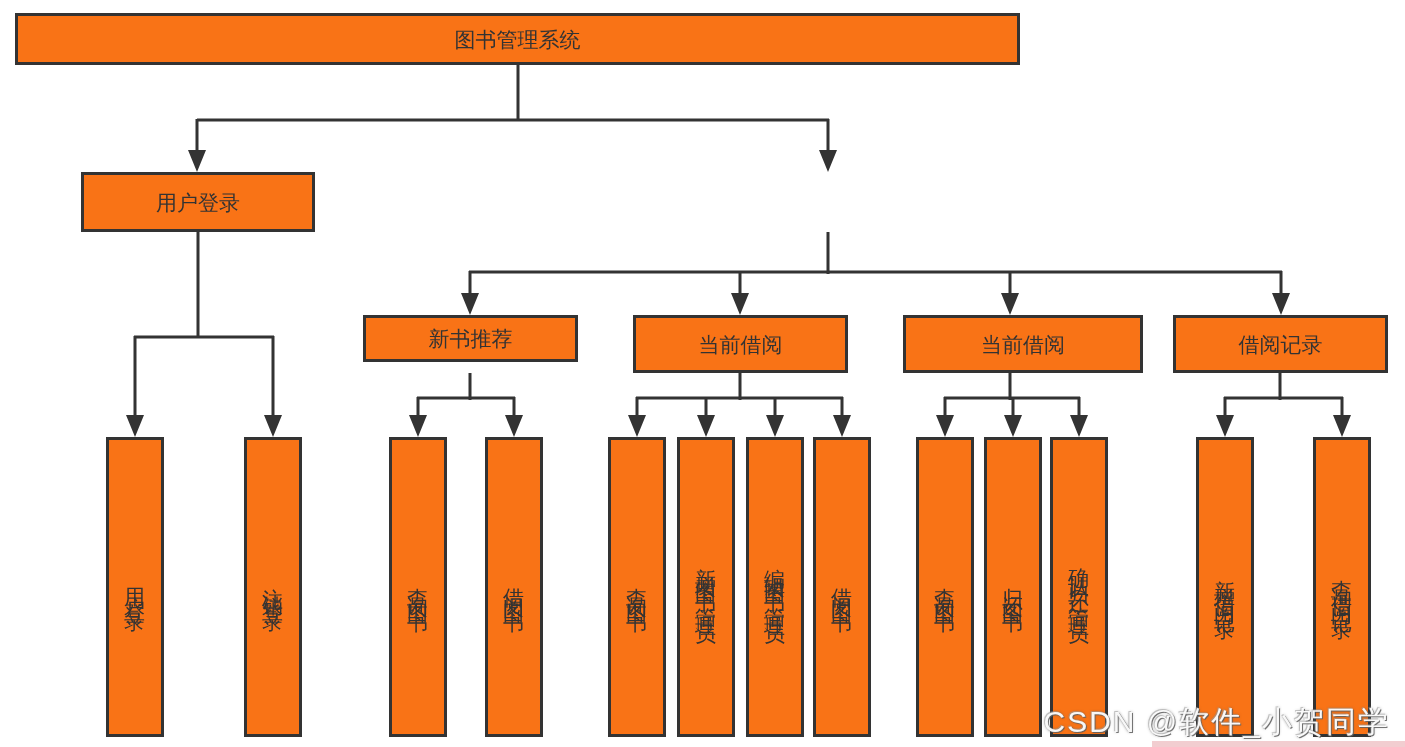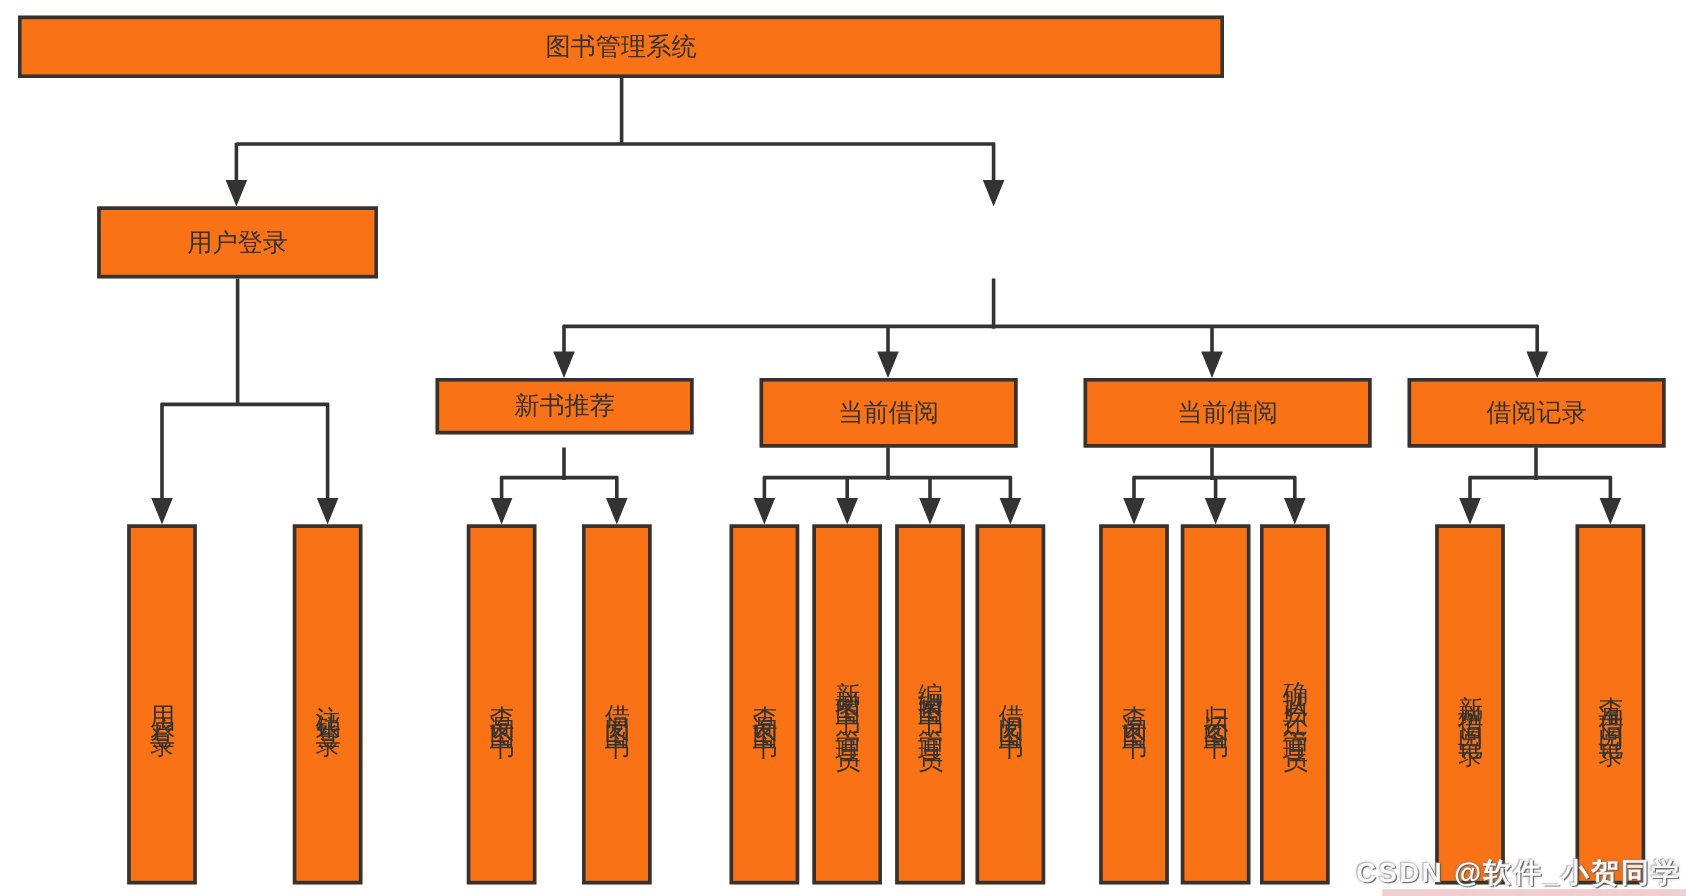--- a/index.html
+++ b/index.html
@@ -16,25 +16,25 @@
     position:absolute; box-sizing:border-box;
     background:#f97316; border:3px solid #333333;
     display:flex; align-items:center; justify-content:center;
     font-size:21px; color:#333333; line-height:1;
   }
   .box.v span {
     writing-mode:vertical-lr; text-orientation:mixed;
     letter-spacing:8px; line-height:1;
   }
   .watermark {
-    position:absolute; right:4px; bottom:4px;
-    font-size:23px; letter-spacing:2px;
+    position:absolute; right:15px; bottom:4px;
+    font-size:30px; letter-spacing:2px;
     color:rgba(255,255,255,0.95);
     text-shadow:1px 1px 0 rgba(95,95,95,0.85), -1px -1px 0 rgba(160,160,160,0.55), 0 0 3px rgba(80,80,80,0.6);
-    z-index:5; white-space:nowrap;font-weight:bold;
+    z-index:5; white-space:nowrap;
   }
   .watermark-strip {
     position:absolute; left:1152px; top:741px; width:253px; height:6px;
     z-index:4;
   }
 </style>
 </head>
 <body>
 
 <div class="canvas">

